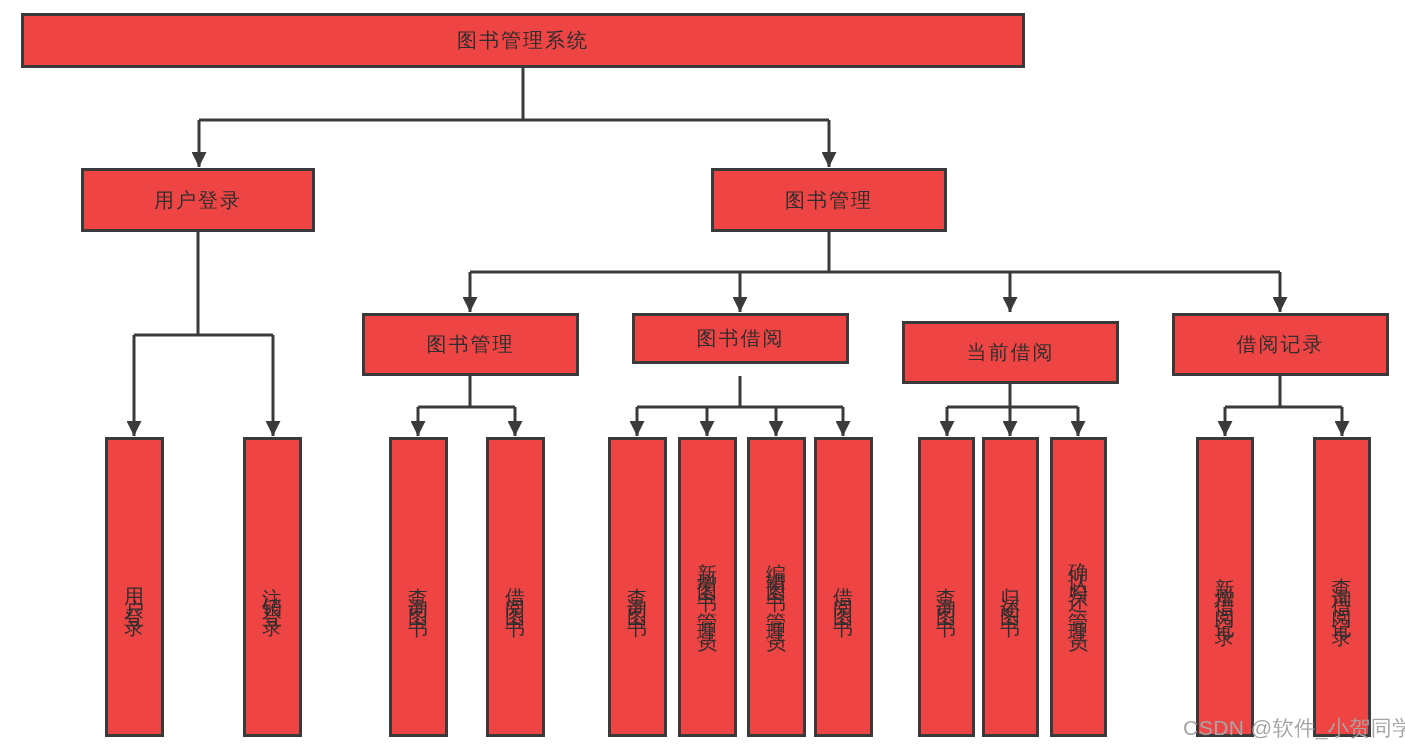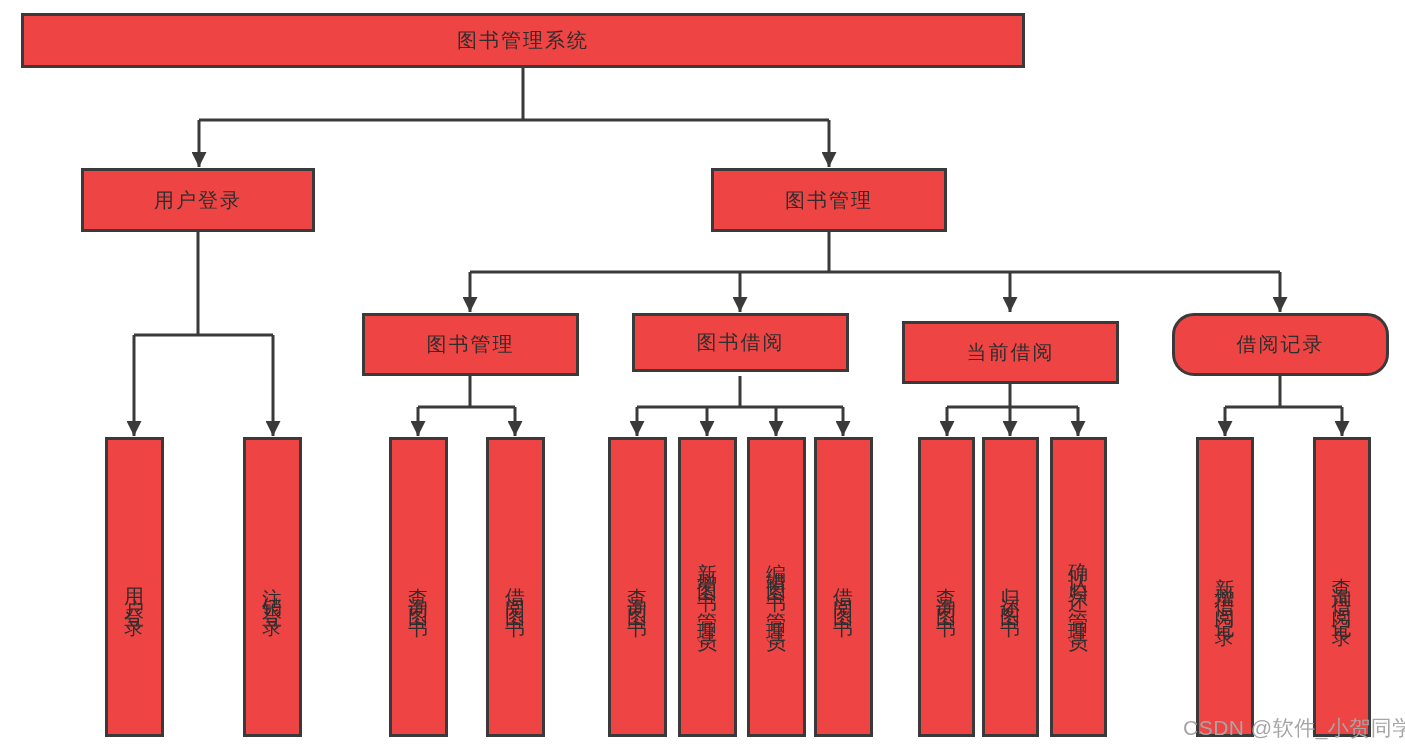--- a/index.html
+++ b/index.html
@@ -114,27 +114,27 @@
   <div class="box" style="left:81px; top:168px; width:234px; height:64px;">
     <span class="lbl">用户登录</span>
   </div>
   <div class="box" style="left:711px; top:168px; width:236px; height:64px;text-align:center;">
     <span class="lbl">图书管理</span>
   </div>
 
   <div class="box" style="left:362px; top:313px; width:217px; height:63px;">
     <span class="lbl">图书管理</span>
   </div>
-  <div class="box" style="left:632px; top:313px; width:217px; height:59px;">
+  <div class="box" style="left:632px; top:313px; width:217px; height:51px;">
     <span class="lbl">图书借阅</span>
   </div>
   <div class="box" style="left:902px; top:313px; width:217px; height:63px;margin-top:8px;">
     <span class="lbl">当前借阅</span>
   </div>
-  <div class="box" style="left:1172px; top:313px; width:217px; height:63px;border-radius:22px;">
+  <div class="box" style="left:1172px; top:313px; width:217px; height:63px;">
     <span class="lbl">借阅记录</span>
   </div>
 
   <div class="box leaf" style="left:105px; top:437px; width:59px; height:300px;">
     <span class="lbl">用户登录</span>
   </div>
   <div class="box leaf" style="left:243px; top:437px; width:59px; height:300px;">
     <span class="lbl">注销登录</span>
   </div>
 

